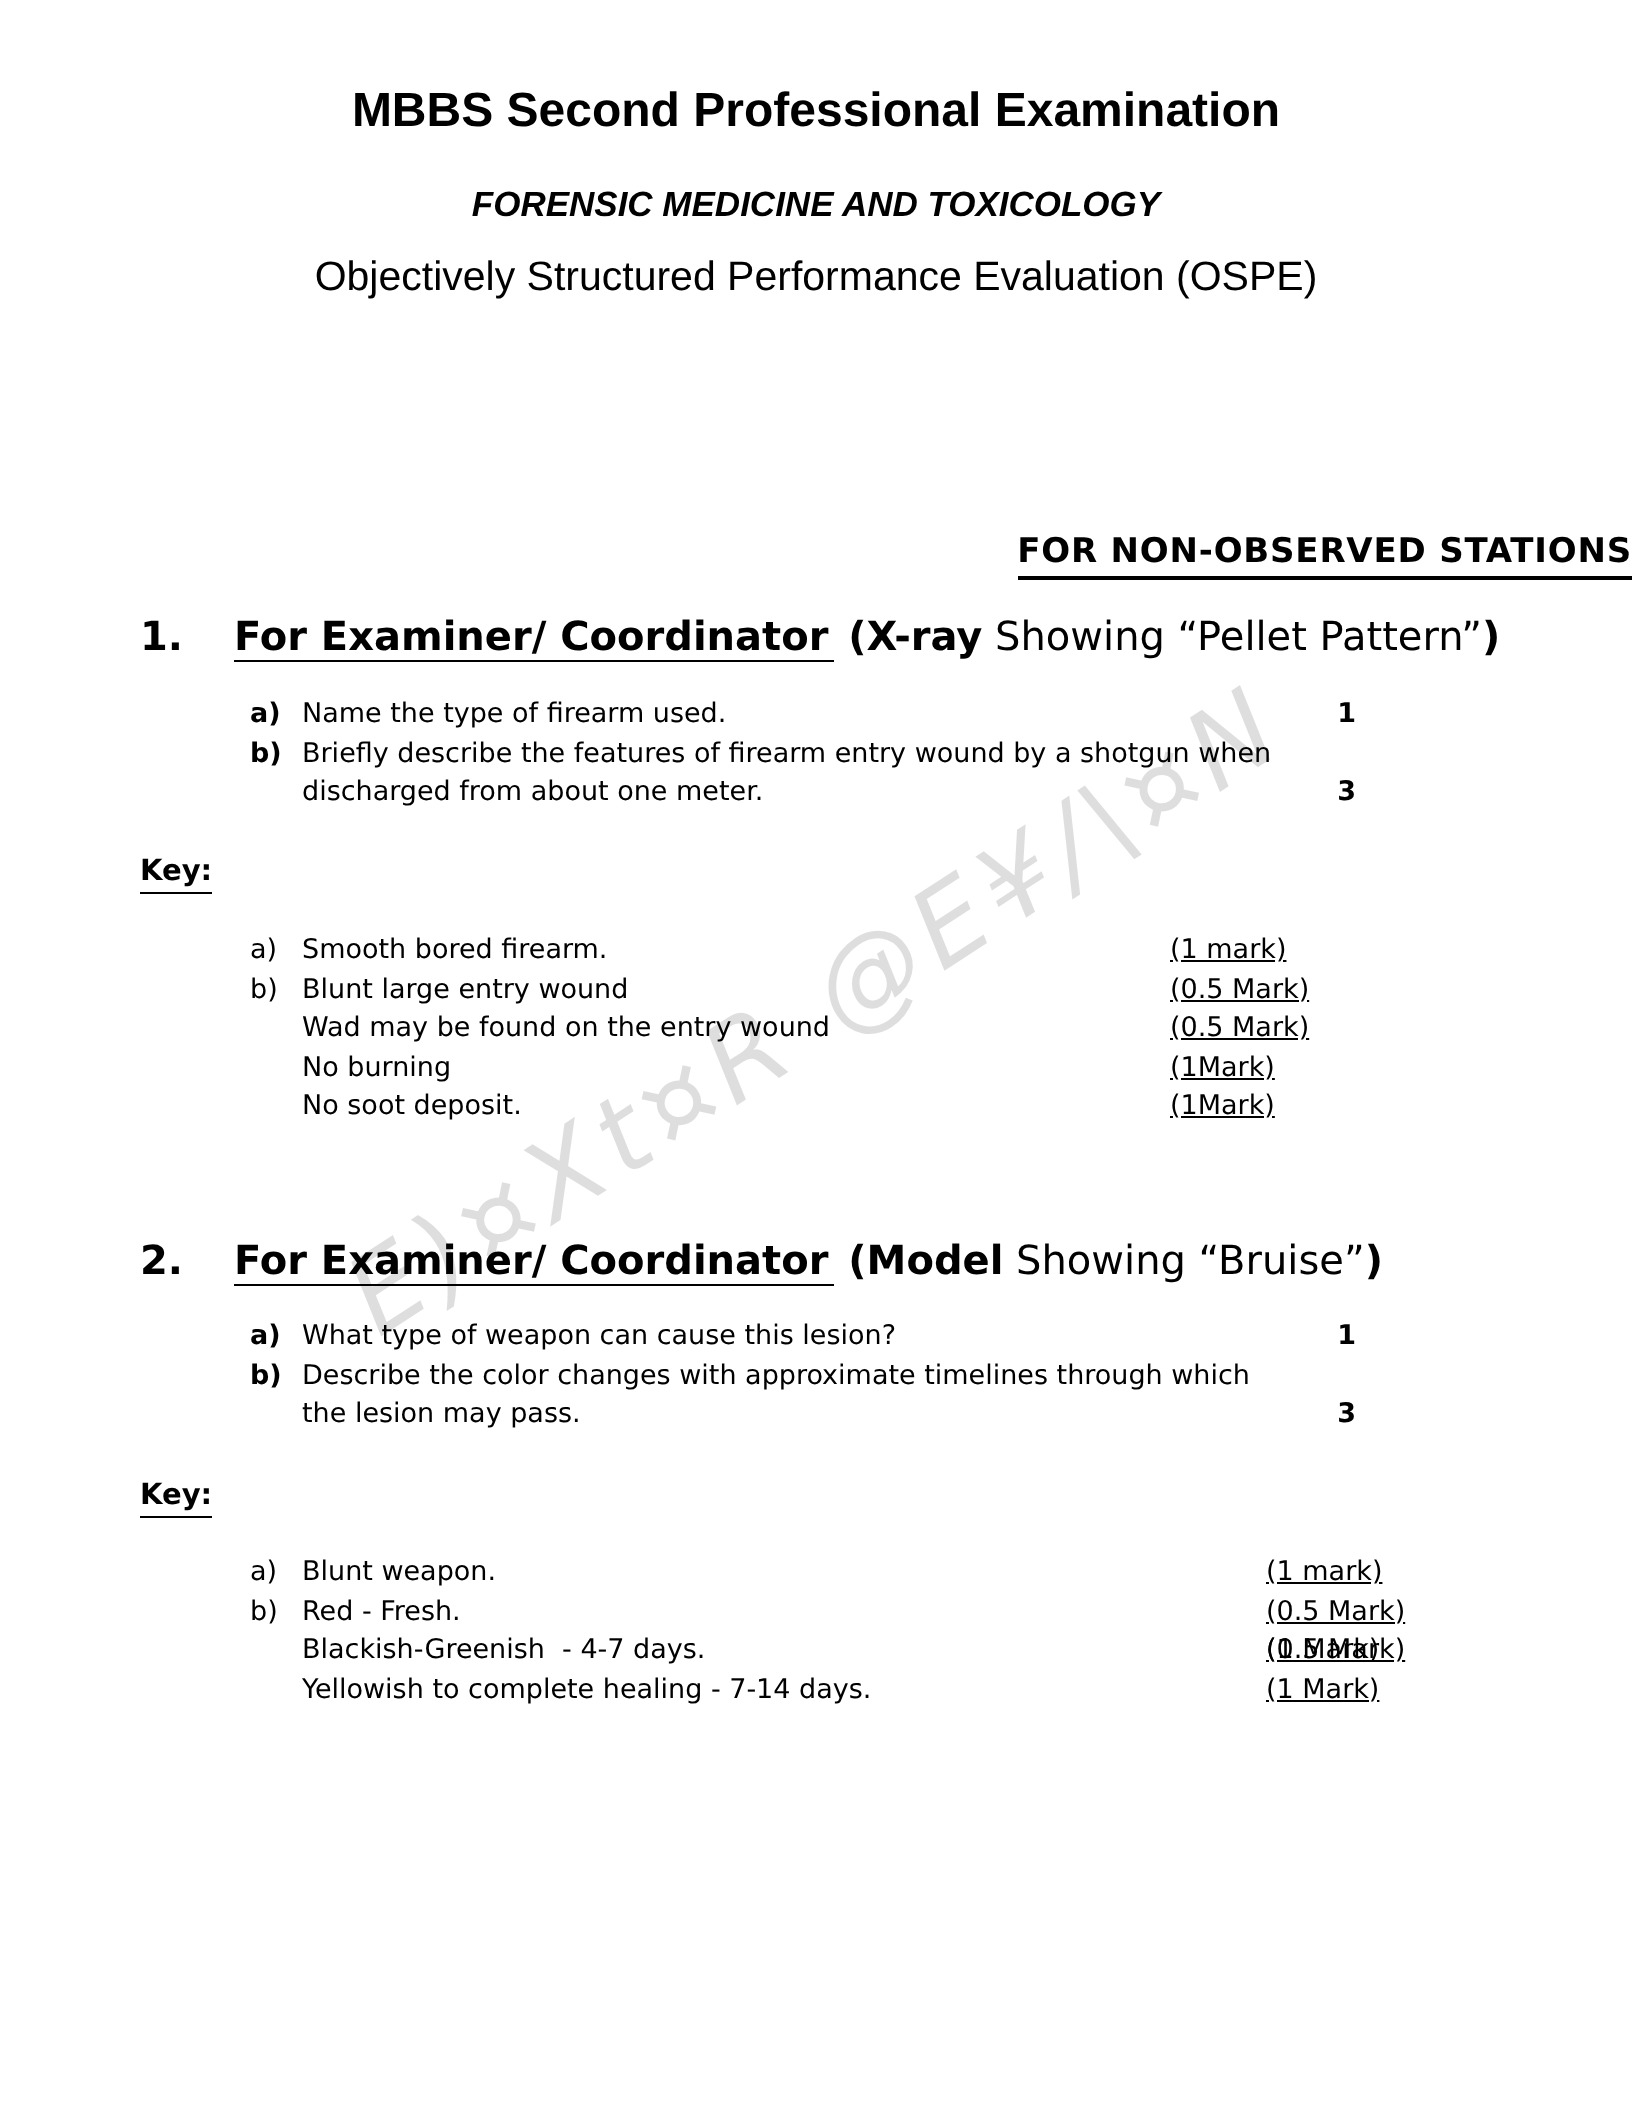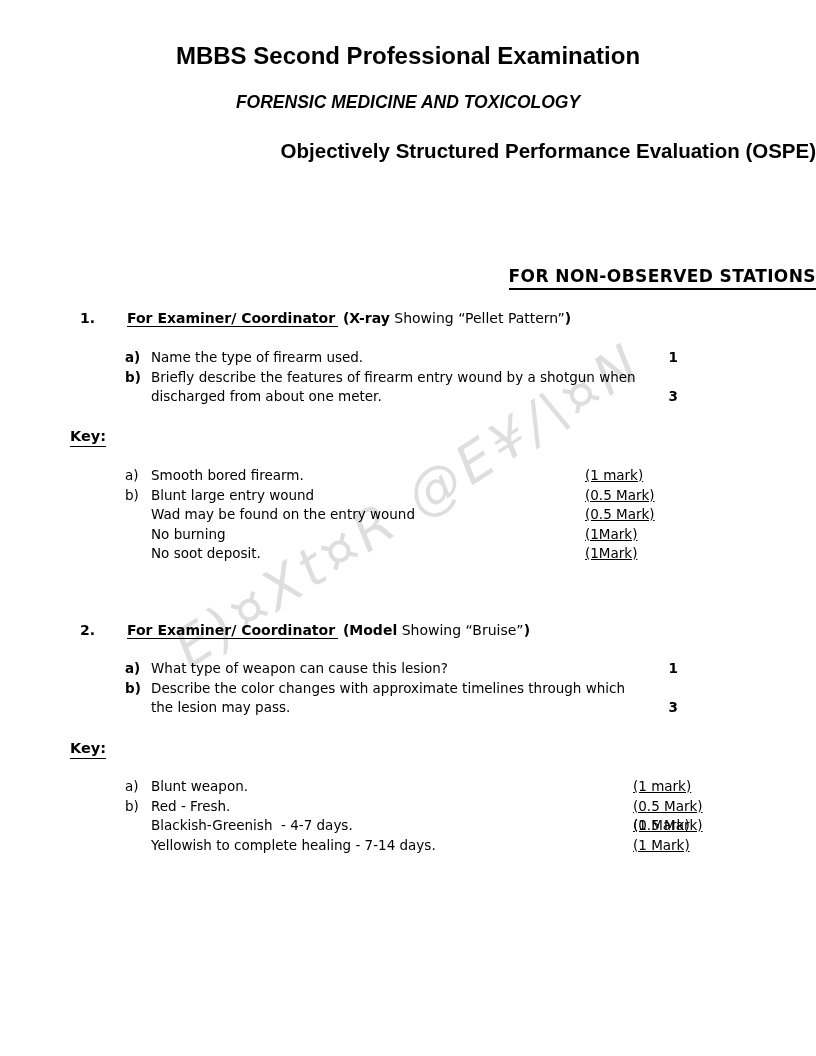--- a/index.html
+++ b/index.html
@@ -18,24 +18,24 @@
     font-family:"Liberation Sans",sans-serif;
     font-weight:bold;font-size:24px;line-height:30px;
   }
   .subtitle{
     position:absolute;top:92px;left:0;width:100%;
     text-align:center;
     font-family:"Liberation Sans",sans-serif;
     font-weight:bold;font-style:italic;font-size:17.5px;line-height:21px;
   }
   .ospe{
-    position:absolute;top:138px;left:0;width:100%;
-    text-align:right;
+    position:absolute;top:126px;left:0;width:100%;
+    text-align:center;
     font-family:"Liberation Sans",sans-serif;
-    font-weight:bold;font-size:20.5px;line-height:26px;
+    font-weight:normal;font-size:20.5px;line-height:26px;
   }
   .section-heading-wrap{
     position:absolute;top:266px;left:0;width:100%;text-align:right;
   }
   .section-heading{
     display:inline-block;
     font-weight:bold;font-size:17px;line-height:21px;
     letter-spacing:0.4px;
     border-bottom:2px solid #000;
     padding-bottom:1px;
@@ -44,22 +44,22 @@
   .watermark{
     position:absolute;left:408px;top:505px;
     transform:translate(-50%,-50%) rotate(-33deg);
     font-size:54px;letter-spacing:5px;white-space:nowrap;
     color:rgba(0,0,0,0.13);
     font-style:italic;
     pointer-events:none;
   }
   
   .q-heading{
-    position:absolute;left:80px;
-    font-size:14px;line-height:20px;white-space:nowrap;
+    position:absolute;left:70px;
+    font-size:20px;line-height:20px;white-space:nowrap;
   }
   .q-heading .qnum{display:inline-block;width:47px;font-weight:bold;}
   .q-title-u{
     font-weight:bold;
     border-bottom:1.8px solid #000;
     padding-right:3px;
   }
   .bold{font-weight:bold;}
   .q1-heading{top:308px;}
   .q2-heading{top:620px;}

